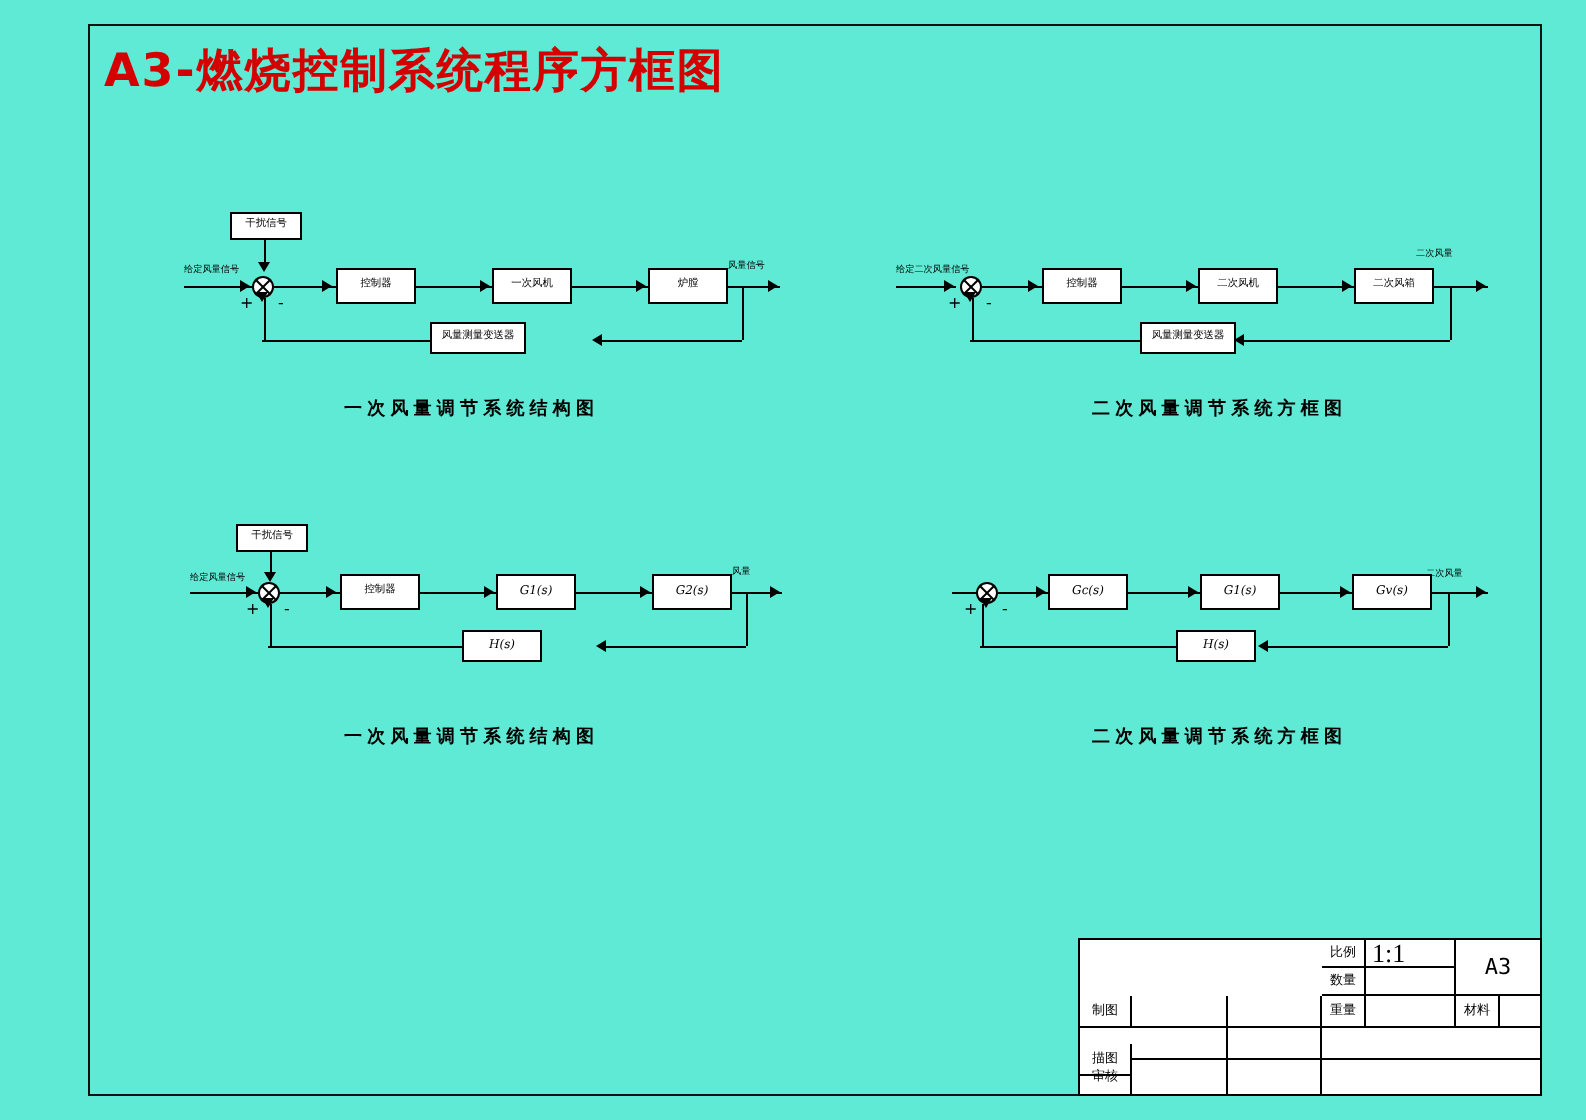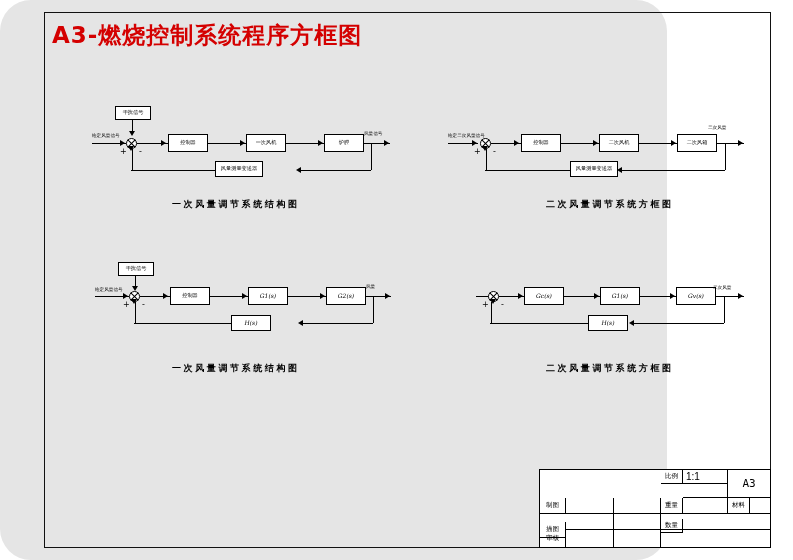--- a/index.html
+++ b/index.html
@@ -1,18 +1,18 @@
 <!DOCTYPE html>
 <html><head>
 <meta charset="utf-8">
 <style>
   html,body{margin:0;padding:0;background:#ffffff;}
   body{width:793px;height:560px;overflow:hidden;
        font-family:"DejaVu Sans","Liberation Sans",sans-serif;}
-  .page{position:relative;width:667px;height:560px;background:#e5e5e5;border-radius:31px;}
+  .page{position:relative;width:793px;height:560px;background:#5eead4;}
 
   
   .frame{position:absolute;left:44px;top:12px;width:727px;height:536px;
          border:1px solid #111;box-sizing:border-box;background:transparent;}
 
   .title{position:absolute;left:52px;top:20px;color:#d40000;
          font-family:"DejaVu Sans","Liberation Sans",sans-serif;
          font-weight:bold;font-size:23px;letter-spacing:1px;white-space:nowrap;}
 
   
@@ -54,21 +54,21 @@
   .tb{position:absolute;left:539px;top:469px;width:232px;height:79px;
       border:1.6px solid #000;box-sizing:border-box;background:#fff;}
   .tb .c{position:absolute;box-sizing:border-box;border-right:1.2px solid #000;
          border-bottom:1.2px solid #000;display:flex;align-items:center;
          justify-content:center;font-size:6.5px;color:#000;overflow:hidden;
          white-space:nowrap;font-family:"DejaVu Sans","Liberation Sans",sans-serif;}
   .tb .nb{border-right:none;}
   .tb .nbb{border-bottom:none;}
   .tb .big{font-size:8.5px;letter-spacing:.5px;}
   .tb .a3{font-size:11px;font-family:"DejaVu Sans Mono","Liberation Mono",monospace;}
-  .tb .ratio{font-size:10px;font-family:Liberation Sans, sans-serif;}
+  .tb .ratio{font-size:13px;font-family:Liberation Serif, serif;}
 </style>
 </head>
 <body>
 
 <div class="page">
 
   <div class="frame"></div>
 
   <div class="title">A3-燃烧控制系统程序方框图</div>
 
@@ -232,21 +232,21 @@
     <div class="box tf" style="left:588px;top:315px;width:40px;height:16px;">H(s)</div>
     <div class="hline" style="left:490px;top:323px;width:98px;"></div>
     <div class="vline" style="left:490.5px;top:302px;height:21px;"></div>
 
     <div class="caption" style="left:546px;top:362px;">二次风量调节系统方框图</div>
   </div>
 
   <div class="tb">
     <div class="c" style="left:121px;top:0;width:22px;height:14px;">比例</div>
     <div class="c ratio" style="left:143px;top:0;width:45px;height:14px;justify-content:flex-start;padding-left:3px;">1:1</div>
-    <div class="c" style="left:121px;top:14px;width:22px;height:14px;margin-top:35px;">数量</div>
+    <div class="c" style="left:121px;top:14px;width:22px;height:14px;">数量</div>
     <div class="c" style="left:143px;top:14px;width:45px;height:14px;"></div>
     <div class="c a3 nb" style="left:188px;top:0;width:42px;height:28px;">A3</div>
 
     <div class="c" style="left:121px;top:28px;width:22px;height:16px;">重量</div>
     <div class="c" style="left:143px;top:28px;width:45px;height:16px;"></div>
     <div class="c" style="left:188px;top:28px;width:22px;height:16px;">材料</div>
     <div class="c nb" style="left:210px;top:28px;width:20px;height:16px;"></div>
 
     <div class="c" style="left:0;top:28px;width:26px;height:16px;">制图</div>
     <div class="c" style="left:26px;top:28px;width:48px;height:16px;"></div>

